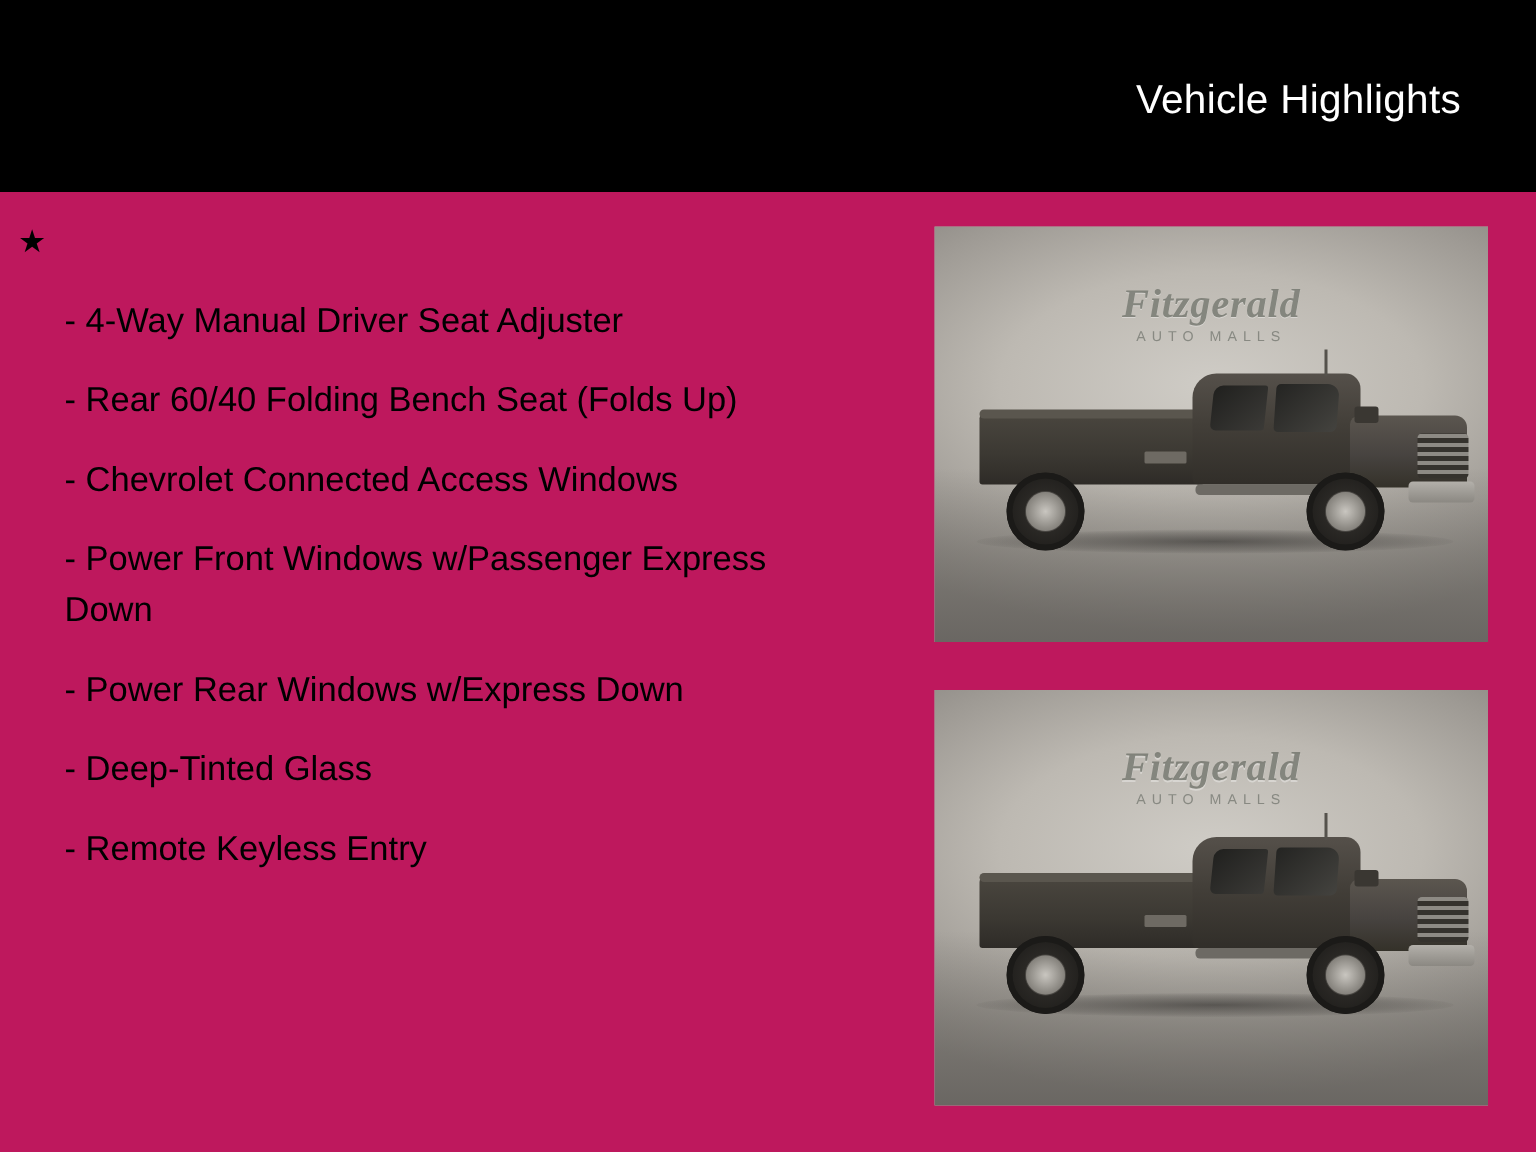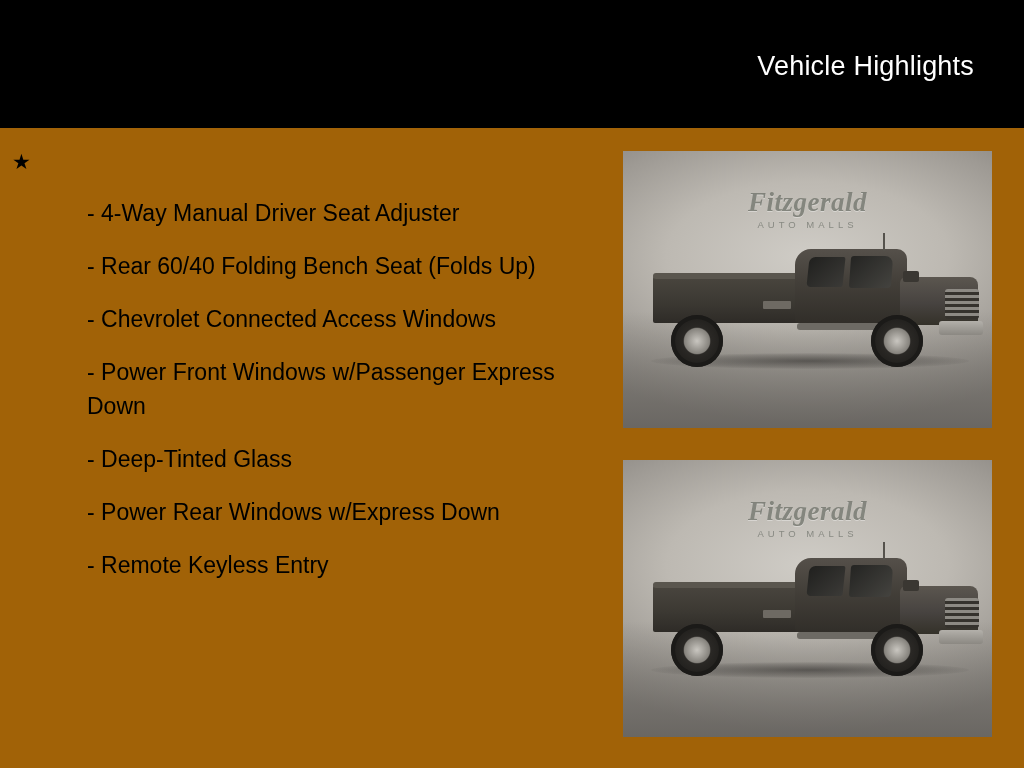--- a/index.html
+++ b/index.html
@@ -7,21 +7,21 @@
     width: 1024px;
     height: 768px;
     background: #ffffff;
     font-family: "Liberation Sans", sans-serif;
     overflow: hidden;
   }
   #page {
     position: relative;
     width: 1024px;
     height: 768px;
-    background: #a16207;
+    background: #be185d;
   }
 
   
   .header {
     position: absolute;
     left: 0; top: 0;
     width: 1024px;
     height: 128px;
     background: #000000;
   }
@@ -74,21 +74,20 @@
     color: #000000;
   }
 
   .sub-item {
     font-size: 23px;
     line-height: 34px;
     color: #000000;
     padding-left: 43px;
     margin-top: 19px;
     max-width: 560px;
-    margin-left: 44px;
   }
 
   
   .photo {
     position: absolute;
     overflow: hidden;
     background: #a9a7a2;
     padding-left: 18px;
   }
   .photo-1 { left: 623px; top: 23px; width: 369px; height: 277px; }
@@ -265,22 +264,22 @@
     <div class="features">
 
       <div class="feature-main">
         <span class="bullet-star">★</span>
       </div>
 
       <div class="sub-item">- 4-Way Manual Driver Seat Adjuster</div>
       <div class="sub-item">- Rear 60/40 Folding Bench Seat (Folds Up)</div>
       <div class="sub-item">- Chevrolet Connected Access Windows</div>
       <div class="sub-item">- Power Front Windows w/Passenger Express Down</div>
+      <div class="sub-item">- Power Rear Windows w/Express Down</div>
       <div class="sub-item">- Deep-Tinted Glass</div>
-      <div class="sub-item">- Power Rear Windows w/Express Down</div>
       <div class="sub-item">- Remote Keyless Entry</div>
 
     </div>
 
     <div class="photo photo-1">
       <div class="photo-bg"></div>
       <div class="watermark">
         <div class="wm-main">Fitzgerald</div>
         <div class="wm-sub">AUTO MALLS</div>
       </div>

